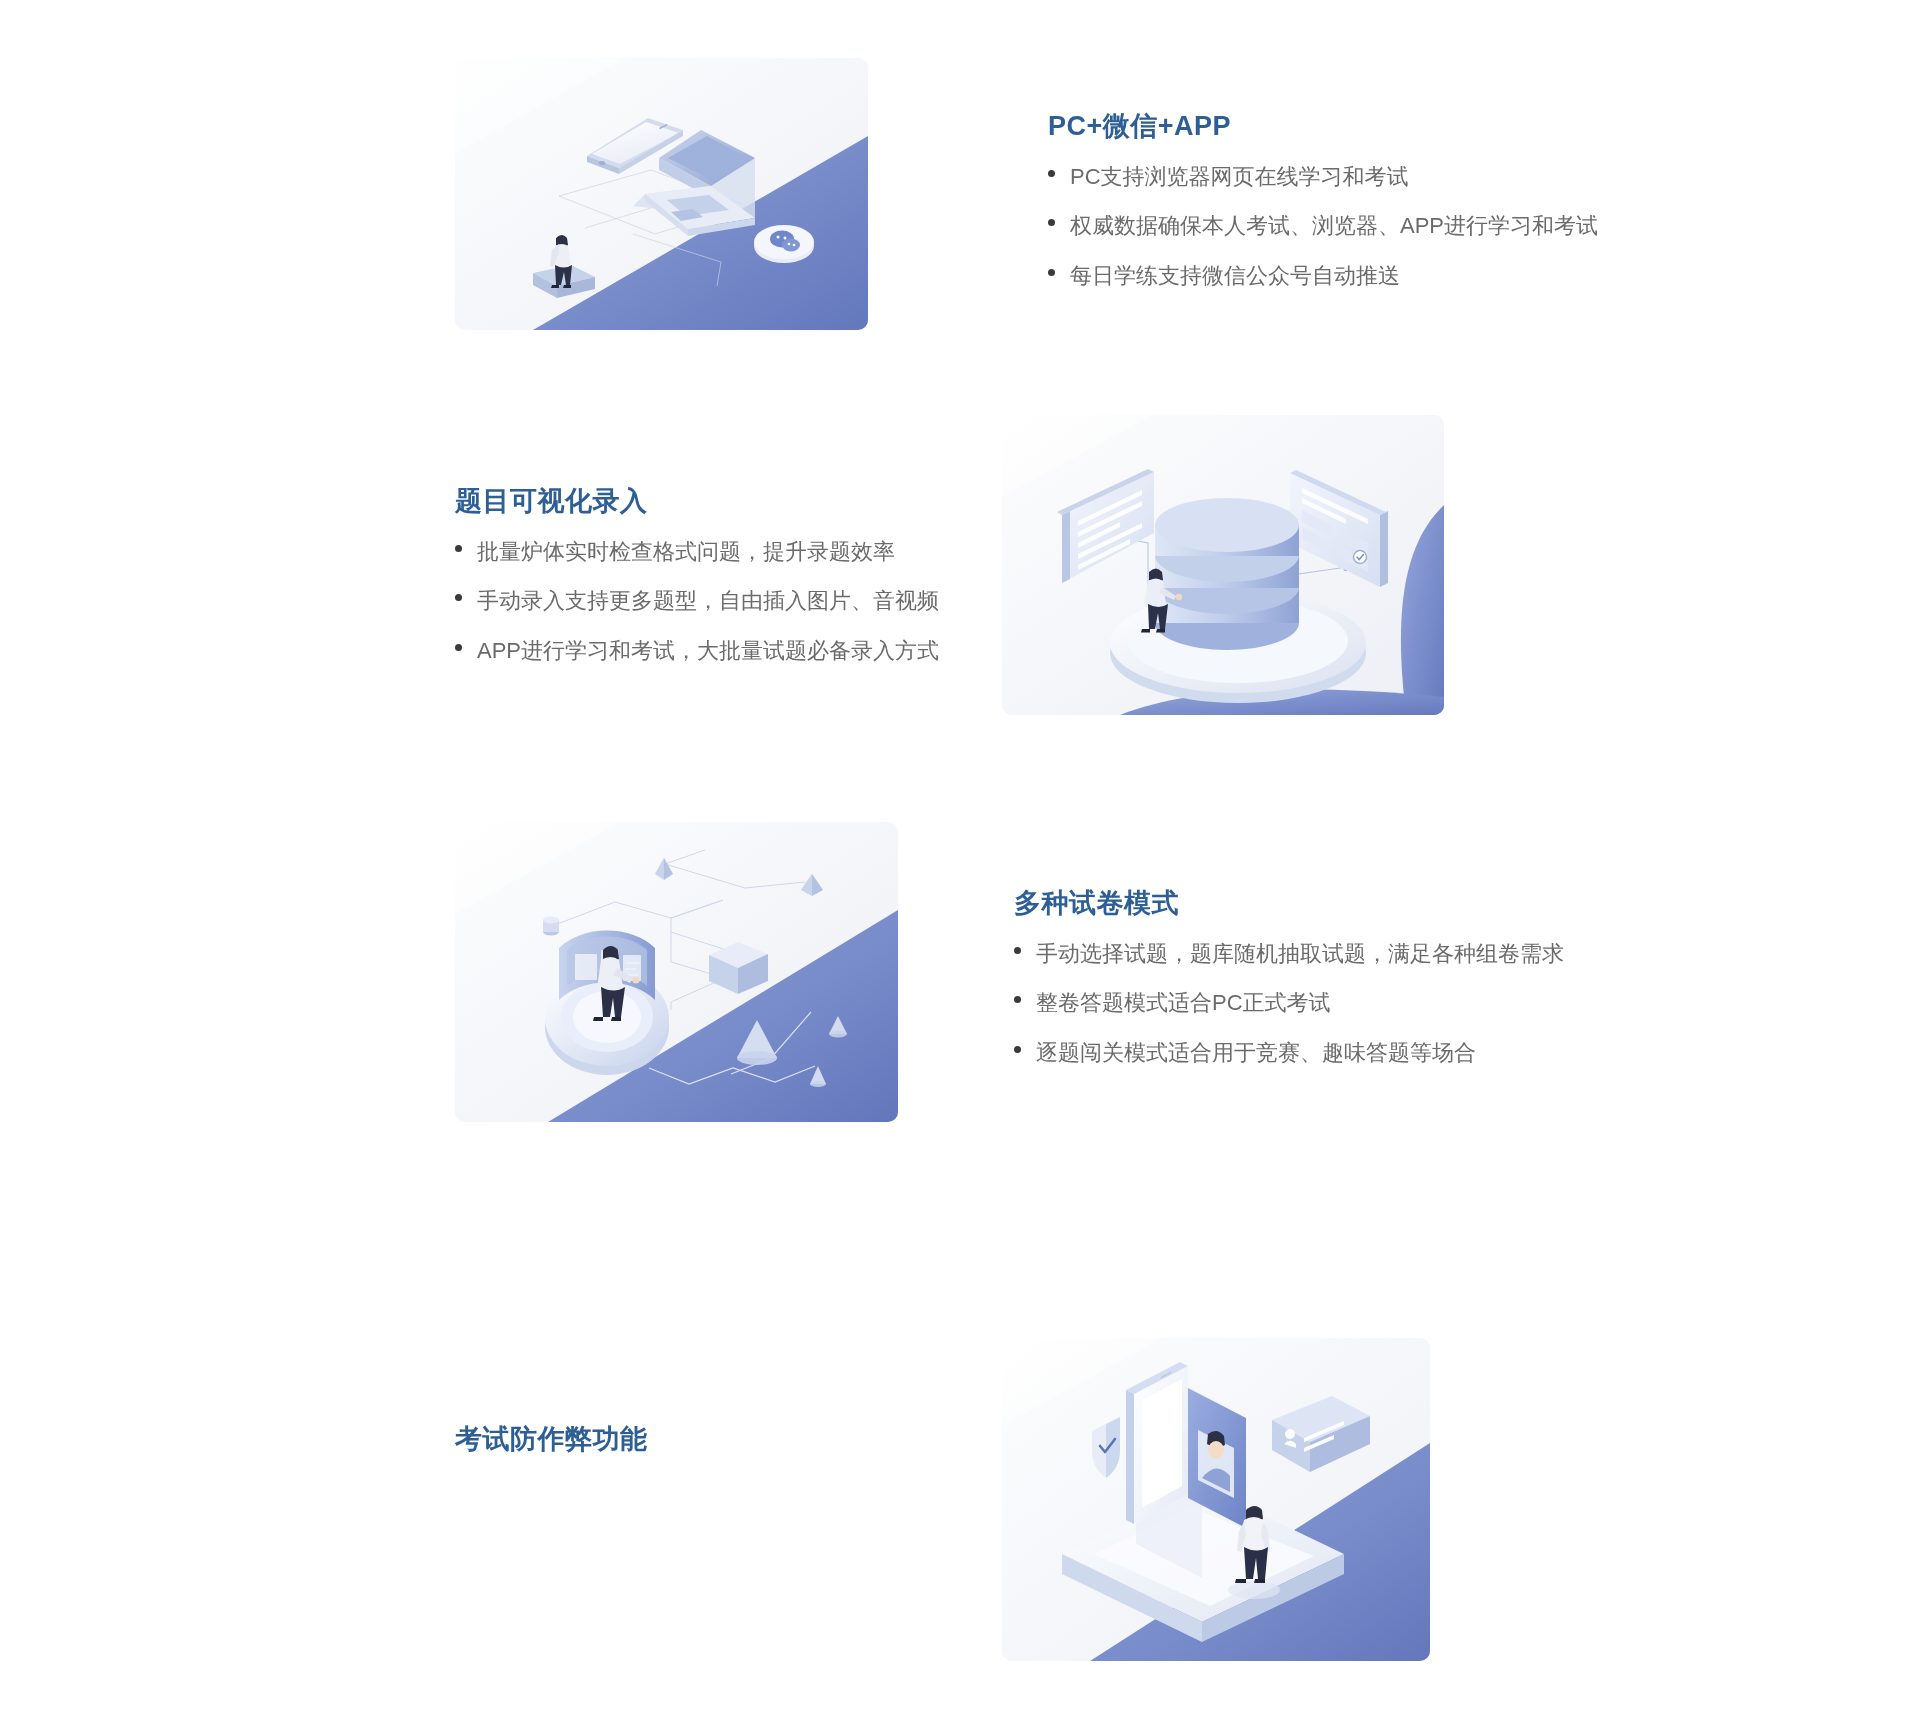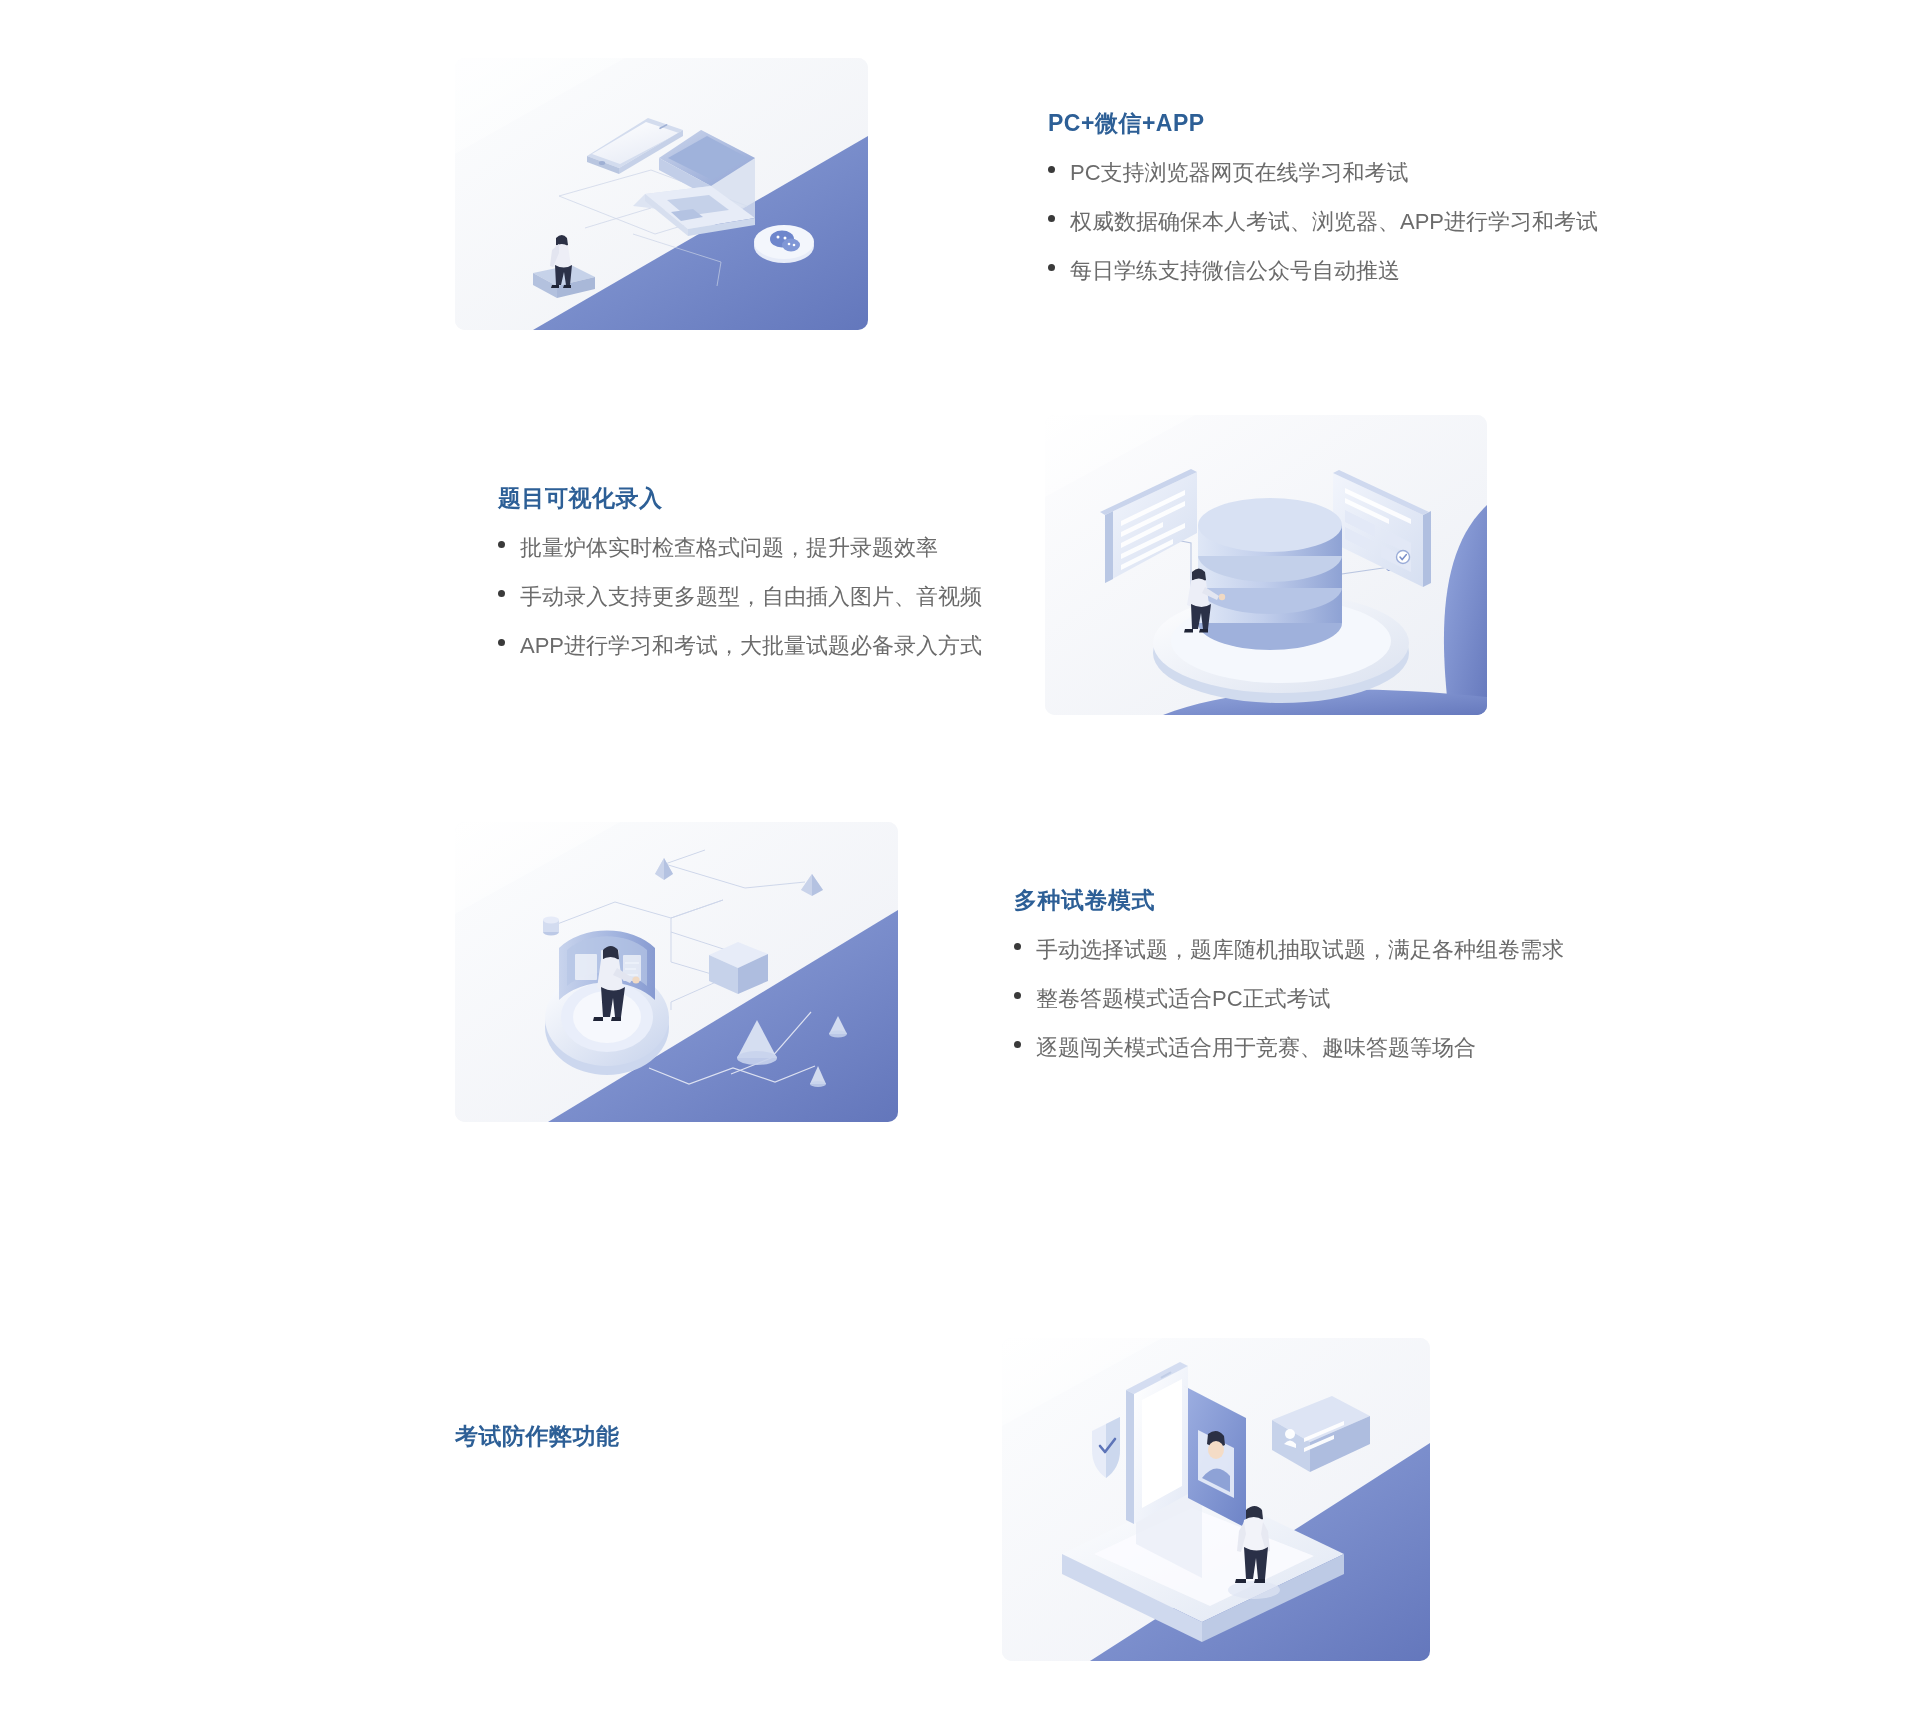--- a/index.html
+++ b/index.html
@@ -39,21 +39,21 @@
   }
   .illus-card svg { display: block; width: 100%; height: 100%; }
 
   .text-col {
     flex: none;
   }
 
   .feature-title {
     color: #2d5f96;
     font-weight: bold;
-    font-size: 23px;
+    font-size: 27px;
     line-height: 1.2;
     letter-spacing: .5px;
     margin: 0 0 18px 0;
     white-space: nowrap;
   }
   .bullets {
     list-style: none;
     margin: 0;
     padding: 0;
   }
@@ -77,21 +77,21 @@
     background: #3a3a3a;
   }
 
   
   #sec1 { left: 455px; top: 58px; }
   #sec1 .illus-card { width: 413px; height: 272px; }
   #sec1 .text-col { margin-left: 180px; padding-top: 52px; }
 
   #sec2 { left: 455px; top: 415px; }
   #sec2 .illus-card { width: 442px; height: 300px; order: 2; margin-left: 167px; }
-  #sec2 .text-col { order: 1; padding-top: 70px; width: 380px; margin-left: 43px; }
+  #sec2 .text-col { order: 1; padding-top: 70px; width: 380px; }
 
   #sec3 { left: 455px; top: 822px; }
   #sec3 .illus-card { width: 443px; height: 300px; }
   #sec3 .text-col { margin-left: 116px; padding-top: 65px; }
 
   #sec4 { left: 455px; top: 1338px; gap: 20px; }
   #sec4 .illus-card { width: 428px; height: 323px; order: 2; margin-left: 97px; }
   #sec4 .text-col { order: 1; padding-top: 85px; width: 430px; }
 </style>
 </head>

